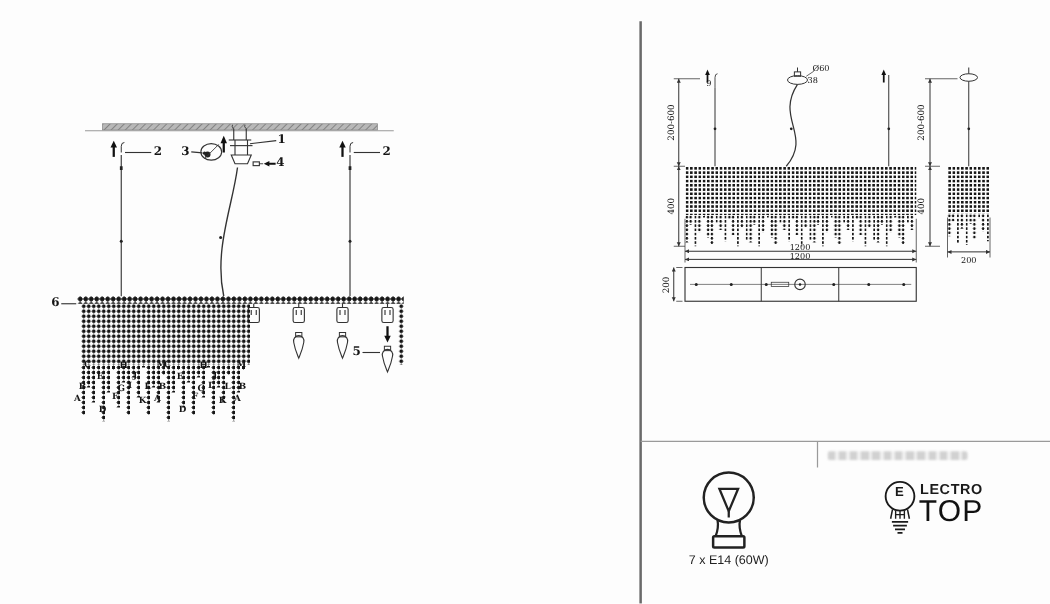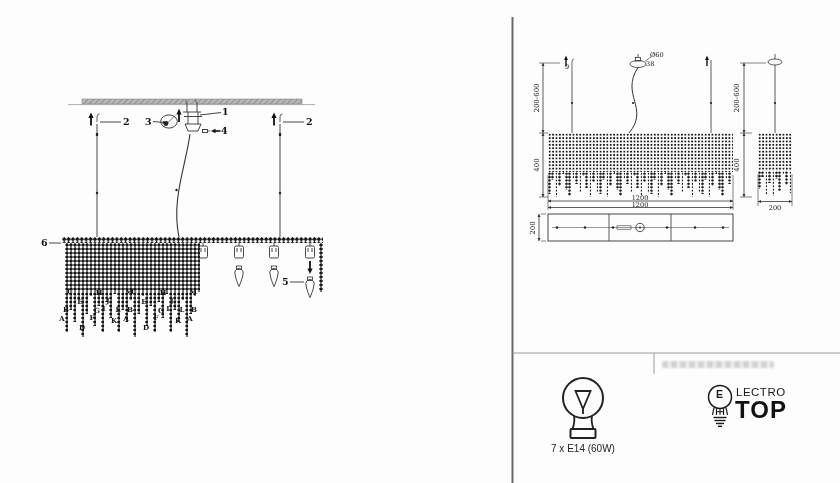--- a/index.html
+++ b/index.html
@@ -16,22 +16,22 @@
          background-image:radial-gradient(circle,#161616 var(--br),transparent calc(var(--br) + .2px));
          background-size:var(--bs) var(--bs);}
   .bar{--bs:4.4px;--br:1.8px;}
   .p4{--bs:4px;--br:1.5px;}
   .fringe{position:absolute;}
   .fcol{position:absolute;top:0;
         background-image:radial-gradient(circle,#161616 var(--br),transparent calc(var(--br) + .2px));
         background-size:var(--bs) var(--bs);}
   .fringe{--bs:3.4px;--br:1.15px;}
   .speclbl{font-family:"Liberation Sans",sans-serif;font-size:10px;color:#222;text-align:center;}
-  .brandword1{font-family:"Liberation Sans",sans-serif;font-size:11.5px;font-weight:400;letter-spacing:.5px;color:#1a1a1a;}
-  .brandword2{font-family:"Liberation Sans",sans-serif;font-size:24px;font-weight:700;letter-spacing:1px;color:#111;}
+  .brandword1{font-family:"Liberation Sans",sans-serif;font-size:11.5px;font-weight:700;letter-spacing:.5px;color:#1a1a1a;}
+  .brandword2{font-family:"Liberation Sans",sans-serif;font-size:24px;font-weight:400;letter-spacing:1px;color:#111;}
   .brandE{font-family:"Liberation Sans",sans-serif;font-size:10.5px;font-weight:800;transform:translate(-50%,-50%);color:#1a1a1a;}
   .watermark{position:absolute;left:662px;top:361px;width:112px;height:7px;border-radius:2px;opacity:.75;
              background:repeating-linear-gradient(90deg,#c3c3c3 0 6px,#ececec 6px 9px);filter:blur(1px);}
 </style>
 </head>
 <body>
 
 <div class="canvas">
 
   <svg class="overlay" width="840" height="483" viewBox="0 0 840 483">

